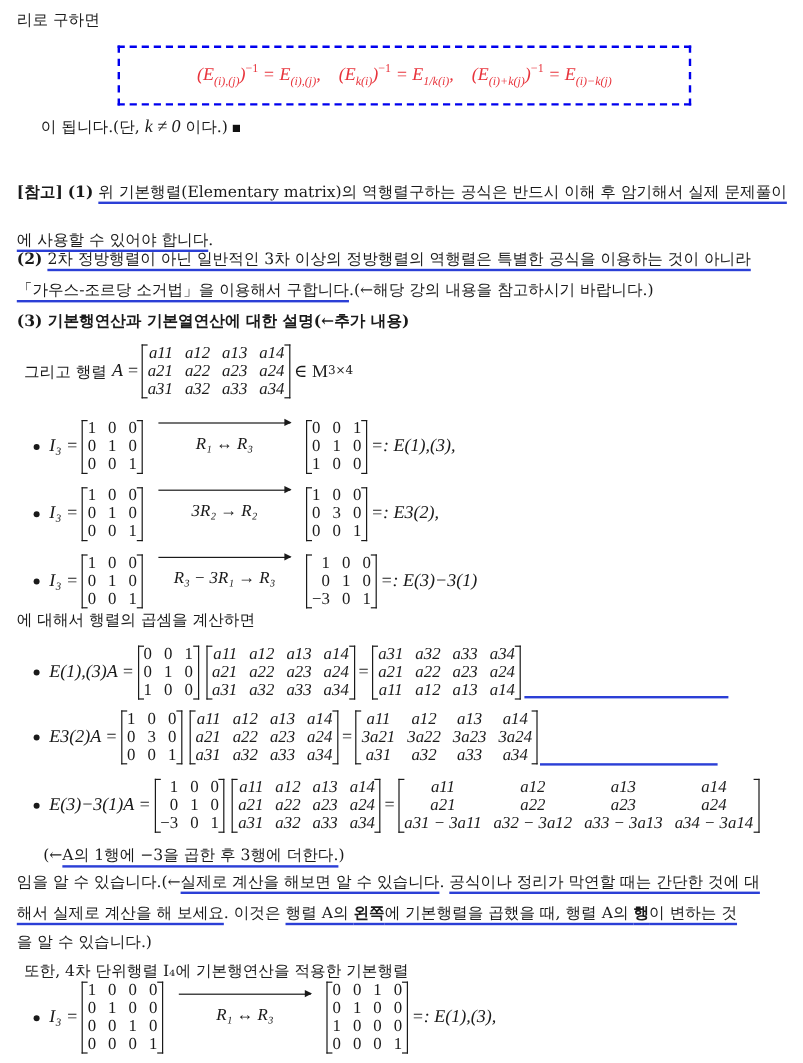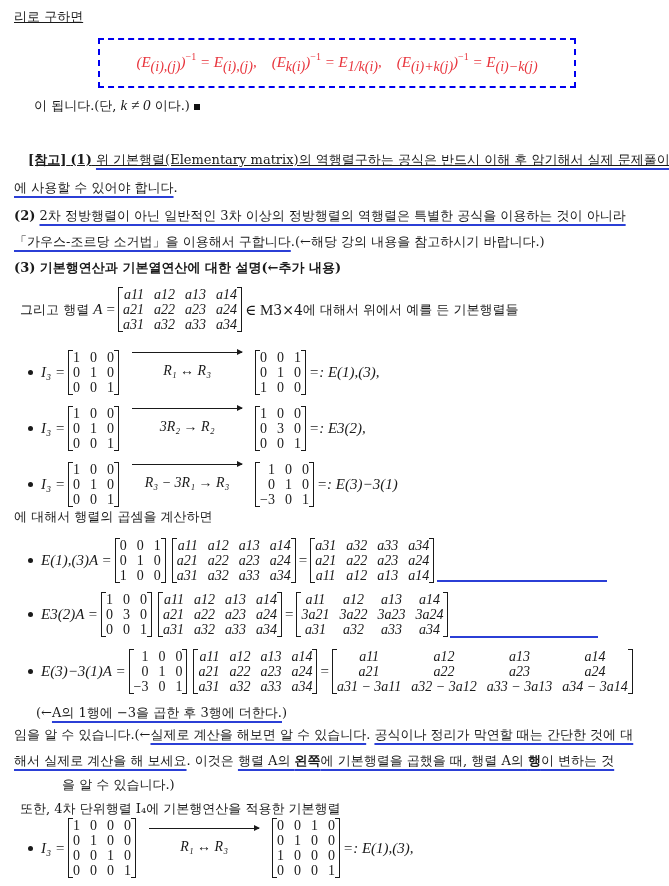--- a/index.html
+++ b/index.html
@@ -4,21 +4,21 @@
 <style>
   html, body { margin: 0; padding: 0; background: #ffffff; }
   body {
     width: 669px; height: 886px; overflow: hidden; position: relative;
     font-family: "DejaVu Serif", "Liberation Serif", serif;
     font-size: 13px; color: #1a1a1a;
   }
   .abs { position: absolute; white-space: nowrap; }
   .m { font-family: "Liberation Serif", "DejaVu Serif", serif; font-style: italic; font-size: 15px; }
   .mr { font-family: "Liberation Serif", "DejaVu Serif", serif; font-size: 15px; }
-  .sub { font-size: 14px; vertical-align: -4px; }
+  .sub { font-size: 10px; vertical-align: -4px; }
   .sup { font-size: 10px; vertical-align: 7px; font-style: normal; }
   .red { color: #e8343c; }
   .ul { text-decoration: underline; text-decoration-color: #2b3fd6; text-underline-offset: 4px; text-decoration-thickness: 1.5px; }
   .bold { font-weight: bold; }
   .box {
     position: absolute; left: 98px; top: 38px; width: 474px; height: 46px;
     border: 2px dashed #0000ee;
   }
   .boxline { position:absolute; left:0; right:0; top:50%; transform:translateY(-50%); text-align:center; }
   .bullet { display:inline-block; width:5px; height:5px; background:#1a1a1a; border-radius:50%; vertical-align:middle; margin-right:8px; }
@@ -40,42 +40,42 @@
   .arrow { display:inline-flex; flex-direction:column; align-items:center; margin:0 10px;text-align:right; }
   .arrow .line { width:110px; height:1px; background:#1a1a1a; position:relative; margin-top:-14px; }
   .arrow .line::after { content:""; position:absolute; right:-1px; top:-3px; border-left:6px solid #1a1a1a; border-top:3px solid transparent; border-bottom:3px solid transparent; }
   .arrow .lbl { font-family:"Liberation Serif", serif; font-style:italic; font-size:14px; margin-top:10px; }
   .blueline { position:absolute; height:1.5px; background:#2b3fd6; }
   .qed { display:inline-block; width:6px; height:6px; background:#111; margin-left:4px; vertical-align:middle; }
 </style>
 </head>
 <body>
 
-<div class="abs" style="left:14px;top:8px;text-decoration:underline;">리로 구하면</div>
+<div class="abs" style="left:14px;top:8px;">리로 구하면</div>
 
 <div class="box">
   <div class="boxline red m">
     <span>(E<span class="sub">(i),(j)</span>)<span class="sup">−1</span> = E<span class="sub">(i),(j)</span>,</span>
     &nbsp;&nbsp;
     <span>(E<span class="sub">k(i)</span>)<span class="sup">−1</span> = E<span class="sub">1/k(i)</span>,</span>
     &nbsp;&nbsp;
     <span>(E<span class="sub">(i)+k(j)</span>)<span class="sup">−1</span> = E<span class="sub">(i)−k(j)</span></span>
   </div>
 </div>
 
 <div class="abs" style="left:14px;top:97px;margin-left:20px;">
   <span>이 됩니다.(단, </span><span class="m">k ≠ 0</span> <span>이다.)</span><span class="qed"></span>
 </div>
 
-<div class="abs" style="left:28px;top:151px;text-decoration:underline;">
+<div class="abs" style="left:14px;top:151px;">
   <span class="bold">[참고]</span>
   <span class="bold">(1)</span>
   <span class="ul">위 기본행렬(Elementary matrix)의 역행렬구하는 공식은 반드시 이해 후 암기해서 실제 문제풀이</span>
 </div>
-<div class="abs" style="left:14px;top:179px;">
+<div class="abs" style="left:14px;top:191px;">
   <span class="ul">에 사용할 수 있어야 합니다</span><span>.</span>
 </div>
 <div class="abs" style="left:14px;top:207px;">
   <span class="bold">(2)</span>
   <span class="ul">2차 정방행렬이 아닌 일반적인 3차 이상의 정방행렬의 역행렬은 특별한 공식을 이용하는 것이 아니라</span>
 </div>
 <div class="abs" style="left:14px;top:233px;">
   <span class="ul">「가우스-조르당 소거법」을 이용해서 구합니다</span><span>.(←해당 강의 내용을 참고하시기 바랍니다.)</span>
 </div>
 <div class="abs bold" style="left:14px;top:259px;">(3) 기본행연산과 기본열연산에 대한 설명(←추가 내용)</div>
@@ -91,21 +91,20 @@
       <span>a21</span>
       <span>a22</span>
       <span>a23</span>
       <span>a24</span>
       <span>a31</span>
       <span>a32</span>
       <span>a33</span>
       <span>a34</span>
     </div>
   <span class="mr">∈ M</span><span class="sub">3×4</span>
-  <span>에 대해서 위에서 예를 든 기본행렬들</span>
 </div>
 
 <div id="examples">
     <div class="row" style="left: 28px; top: 350px;">
       <span class="bullet"></span>
       <span class="m">I₃ =</span>
       <div class="mat " style="grid-template-columns: repeat(3, auto);">
         <span>1</span>
         <span>0</span>
         <span>0</span>
@@ -333,21 +332,21 @@
       </div>
     </div>
   </div>
 
 <div class="abs" style="left:14px;top:726px;">
   <span>임을 알 수 있습니다.(←</span><span class="ul">실제로 계산을 해보면 알 수 있습니다</span><span>. </span><span class="ul">공식이나 정리가 막연할 때는 간단한 것에 대</span>
 </div>
 <div class="abs" style="left:14px;top:752px;">
   <span class="ul">해서 실제로 계산을 해 보세요</span><span>. 이것은 </span><span class="ul"><span>행렬 A의 </span><span class="bold">왼쪽</span><span>에 기본행렬을 곱했을 때, 행렬 A의 </span><span class="bold">행</span><span>이 변하는 것</span></span>
 </div>
-<div class="abs" style="left:14px;top:776px;margin-left:48px;">을 알 수 있습니다.)</div>
+<div class="abs" style="left:14px;top:776px;">을 알 수 있습니다.)</div>
 <div class="abs" style="left:20px;top:800px;">또한, 4차 단위행렬 I₄에 기본행연산을 적용한 기본행렬</div>
 
 <div id="ex4">
     <div class="row" style="left: 28px; top: 818px;">
       <span class="bullet"></span>
       <span class="m">I₃ =</span>
       <div class="mat " style="grid-template-columns: repeat(4, auto);">
         <span>1</span>
         <span>0</span>
         <span>0</span>

